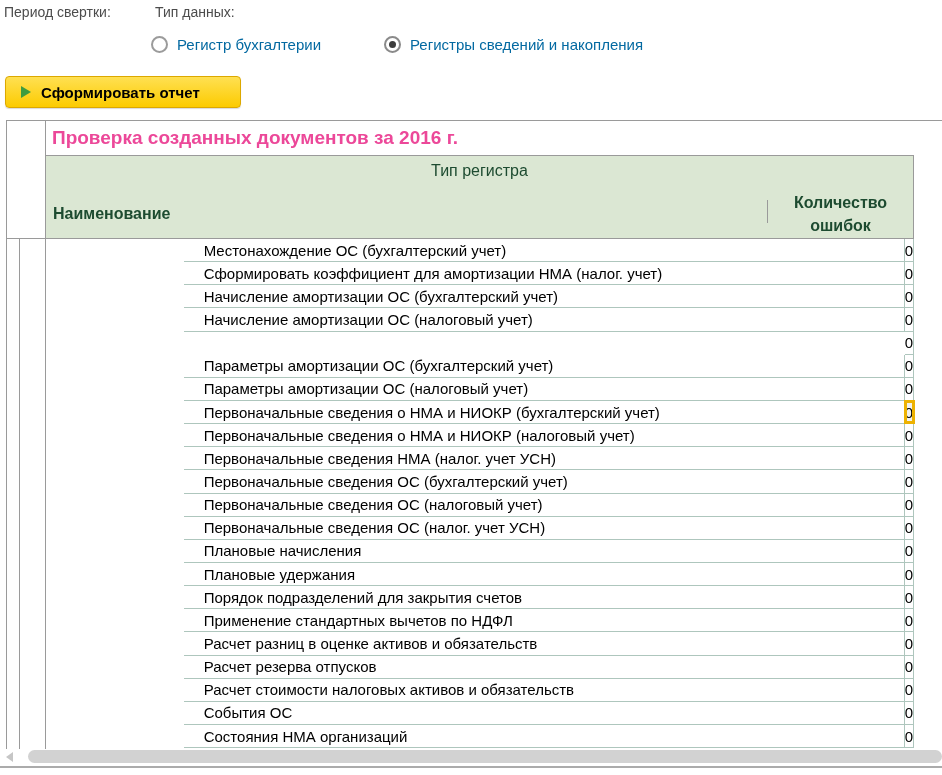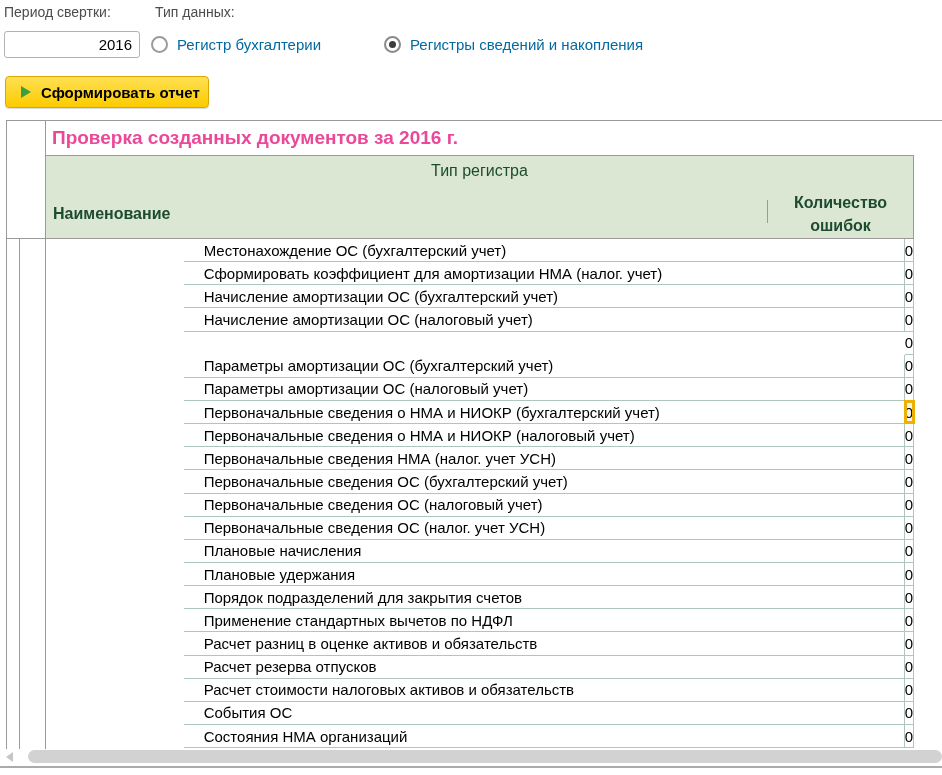--- a/index.html
+++ b/index.html
@@ -19,21 +19,21 @@
   .radio-wrap{position:absolute;top:36px;display:flex;align-items:center;gap:9px;cursor:default;}
   #radio1{left:151px;}
   #radio2{left:384px;}
   .radio-circle{width:17px;height:17px;border-radius:50%;border:2px solid #9b9b9b;
     box-sizing:border-box;background:#fff;display:flex;align-items:center;justify-content:center;flex:0 0 auto;}
   .radio-circle .dot{width:7px;height:7px;border-radius:50%;background:transparent;}
   .radio-circle.checked{border-color:#8a8a8a;}
   .radio-circle.checked .dot{background:#3c3c3c;}
   .radio-label{font-size:15px;color:#0369a1;white-space:nowrap;}
 
-  #generate-btn{position:absolute;left:5px;top:76px;width:204px;height:32px;
+  #generate-btn{position:absolute;left:5px;top:76px;width:236px;height:32px;
     box-sizing:border-box;border:1px solid #dca800;border-radius:4px;
     background:linear-gradient(#ffe052,#fccb00);
     display:flex;align-items:center;gap:10px;padding:0 0 0 15px;cursor:pointer;
     box-shadow:0 1px 1px rgba(0,0,0,0.15);}
   #generate-btn .play{width:0;height:0;border-top:6px solid transparent;
     border-bottom:6px solid transparent;border-left:10px solid #3f9c3f;flex:0 0 auto;}
   #generate-btn .btn-text{font-size:15px;font-weight:bold;color:#000;white-space:nowrap;}
 
   
   .gline{position:absolute;background:#9a9a9a;}
@@ -79,21 +79,20 @@
   #bottom-rule{position:absolute;left:0;top:766px;width:942px;height:2px;background:#ababab;}
 </style>
 </head>
 <body>
 
 <div id="canvas">
 
   <div class="top-label" id="lbl-period">Период свертки:</div>
   <div class="top-label" id="lbl-type">Тип данных:</div>
 
-  <input id="period-input" type="text" value="2016" style="">
 
   <div class="radio-wrap" id="radio1">
     <span class="radio-circle">
         <span class="dot"></span>
       </span>
     <span class="radio-label">Регистр бухгалтерии</span>
   </div>
 
   <div class="radio-wrap" id="radio2">
     <span class="radio-circle checked">

